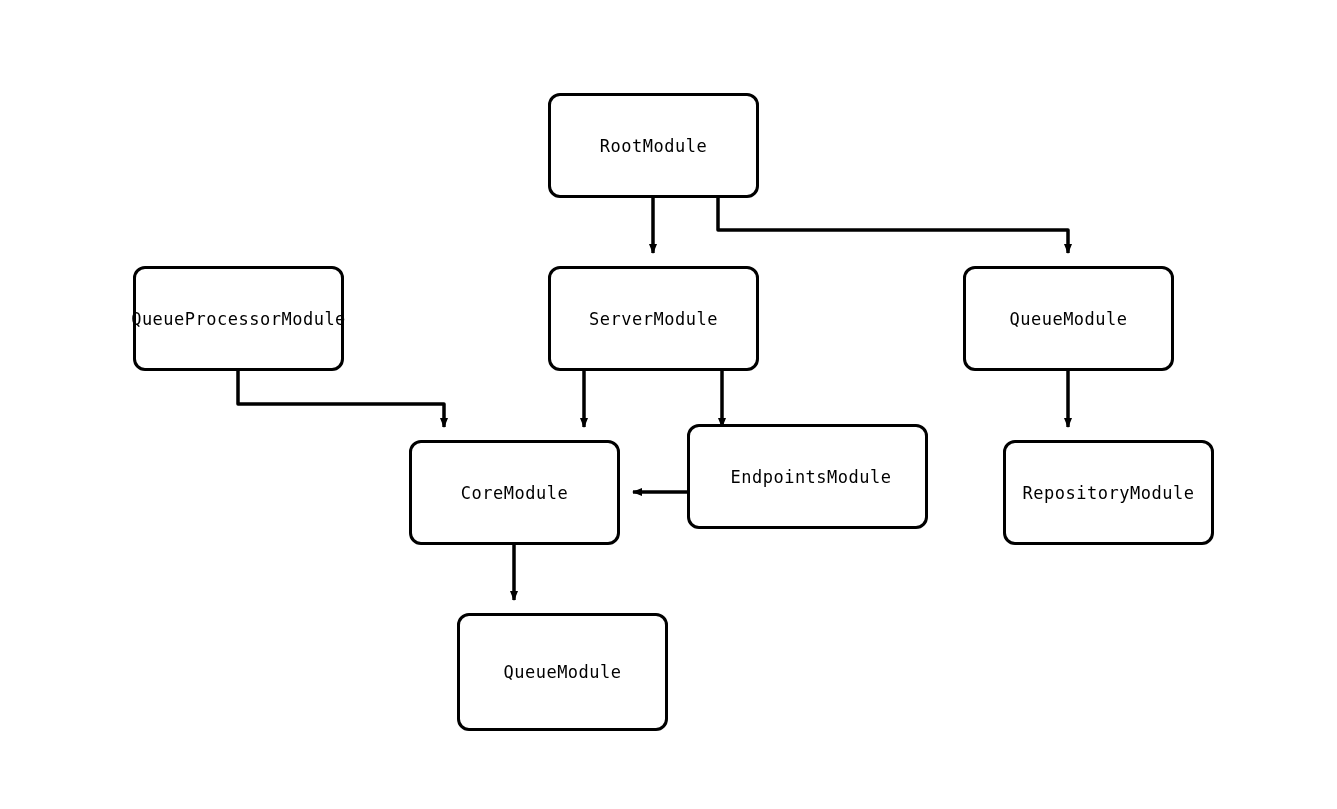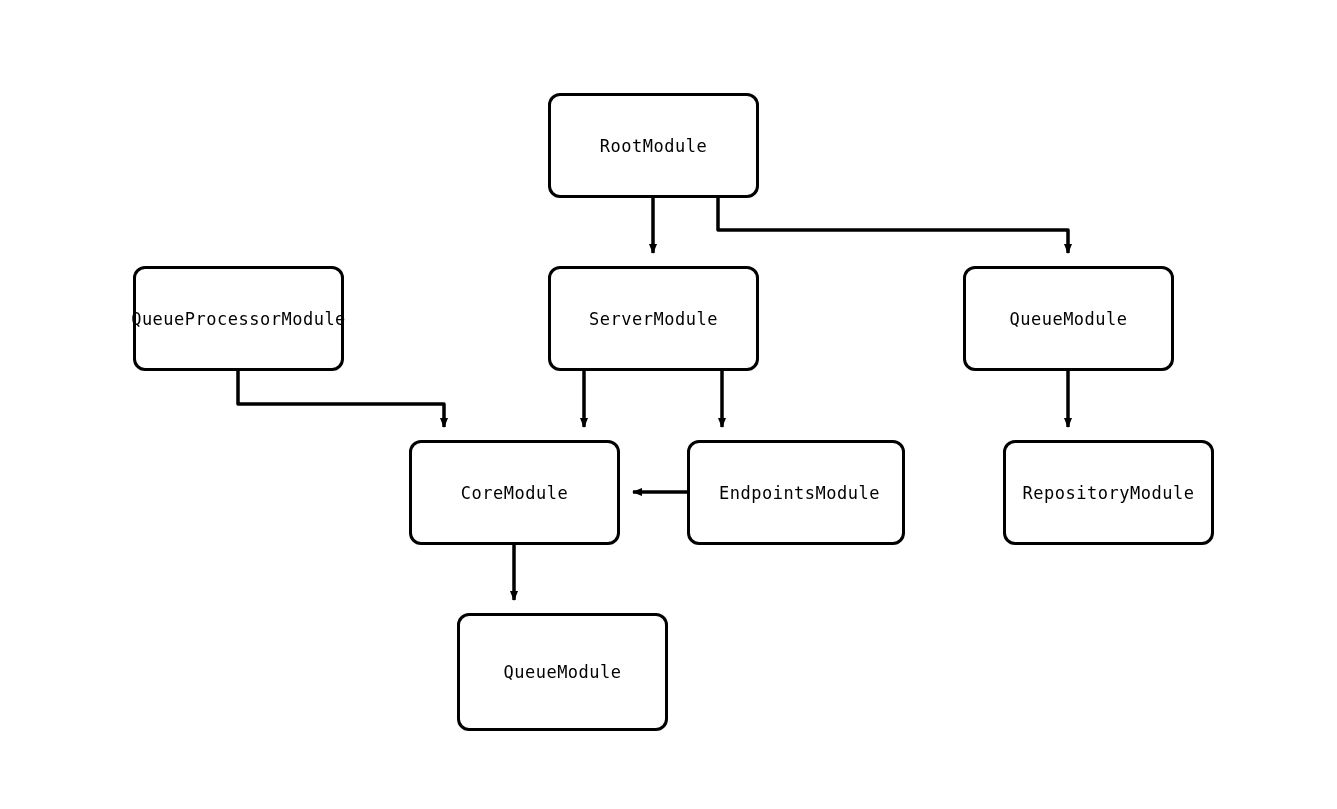--- a/index.html
+++ b/index.html
@@ -112,21 +112,21 @@
   <div class="node" style="left:963px; top:266px; width:211px; height:105px;">
     <span class="node-line">Queue</span>
     <span class="node-line">Module</span>
   </div>
 
   <div class="node" style="left:409px; top:440px; width:211px; height:105px;">
     <span class="node-line">Core</span>
     <span class="node-line">Module</span>
   </div>
 
-  <div class="node" style="left:687px; top:440px; width:218px; height:105px;padding-left:7px;">
+  <div class="node" style="left:687px; top:424px; width:241px; height:105px;padding-left:7px;">
     <span class="node-line">Endpoints</span>
     <span class="node-line">Module</span>
   </div>
 
   <div class="node" style="left:963px; top:440px; width:211px; height:105px;margin-left:40px;">
     <span class="node-line">Repository</span>
     <span class="node-line">Module</span>
   </div>
 
   <div class="node" style="left:409px; top:613px; width:211px; height:118px;margin-left:48px;">

